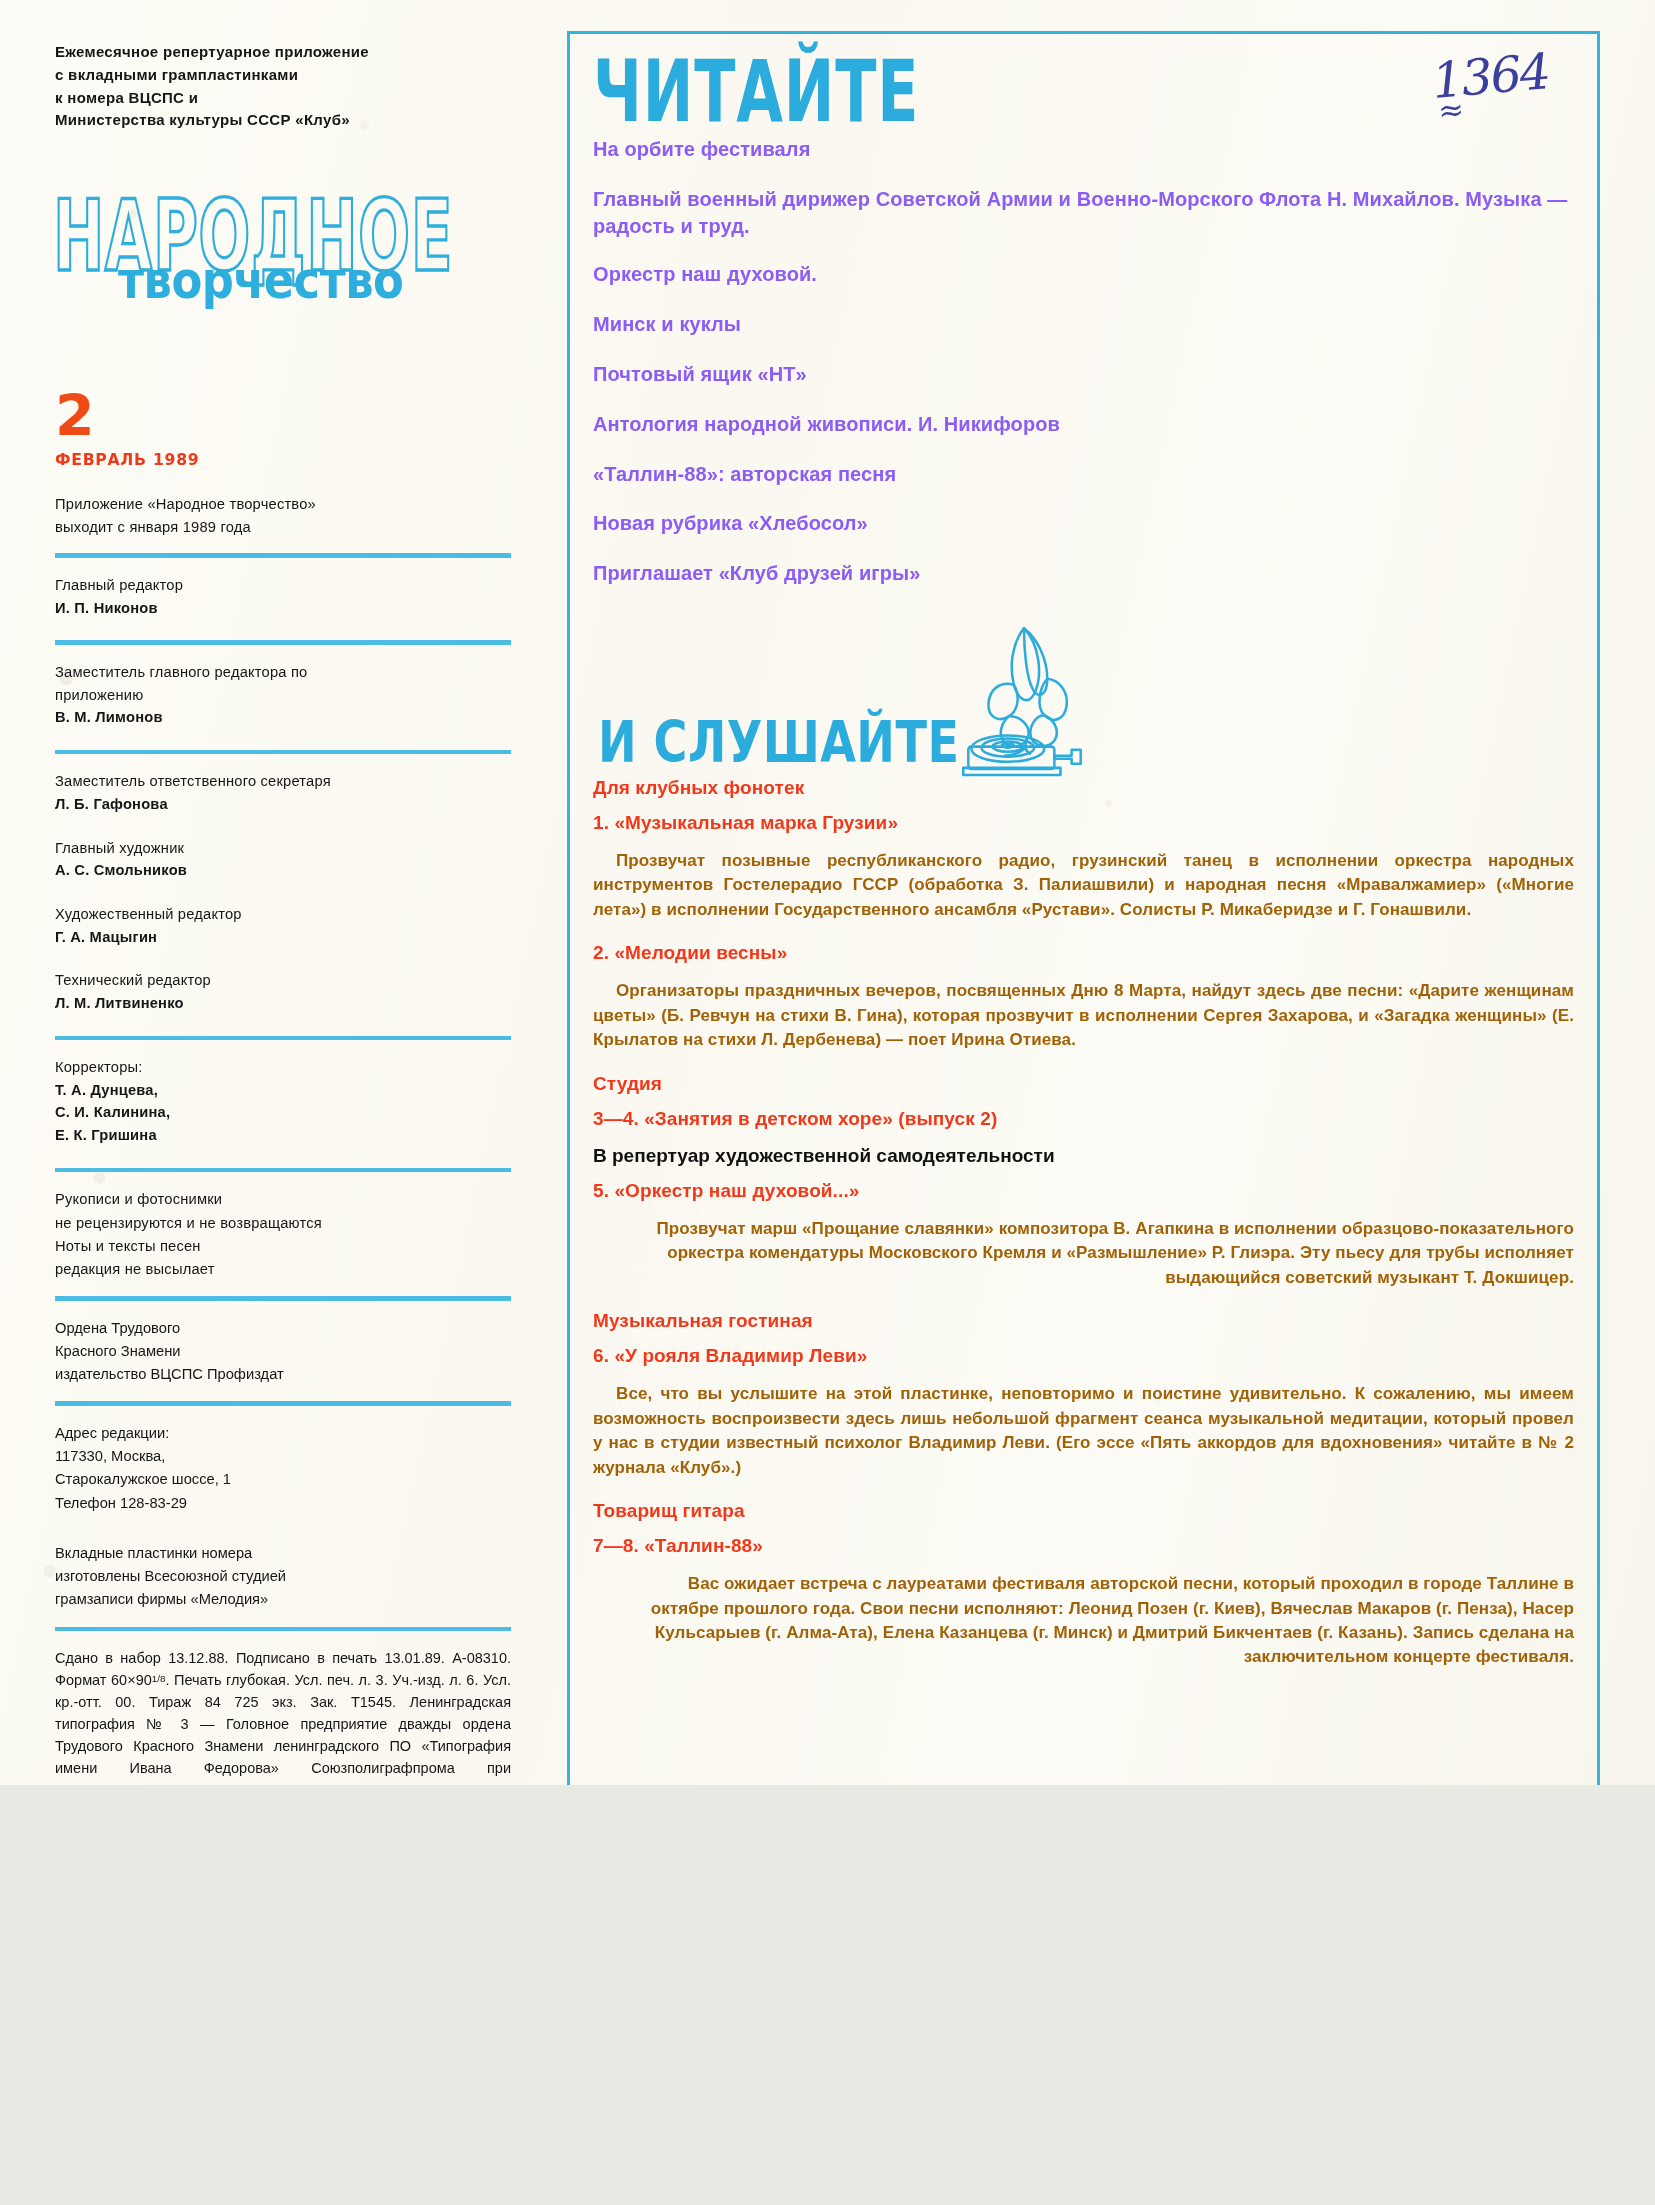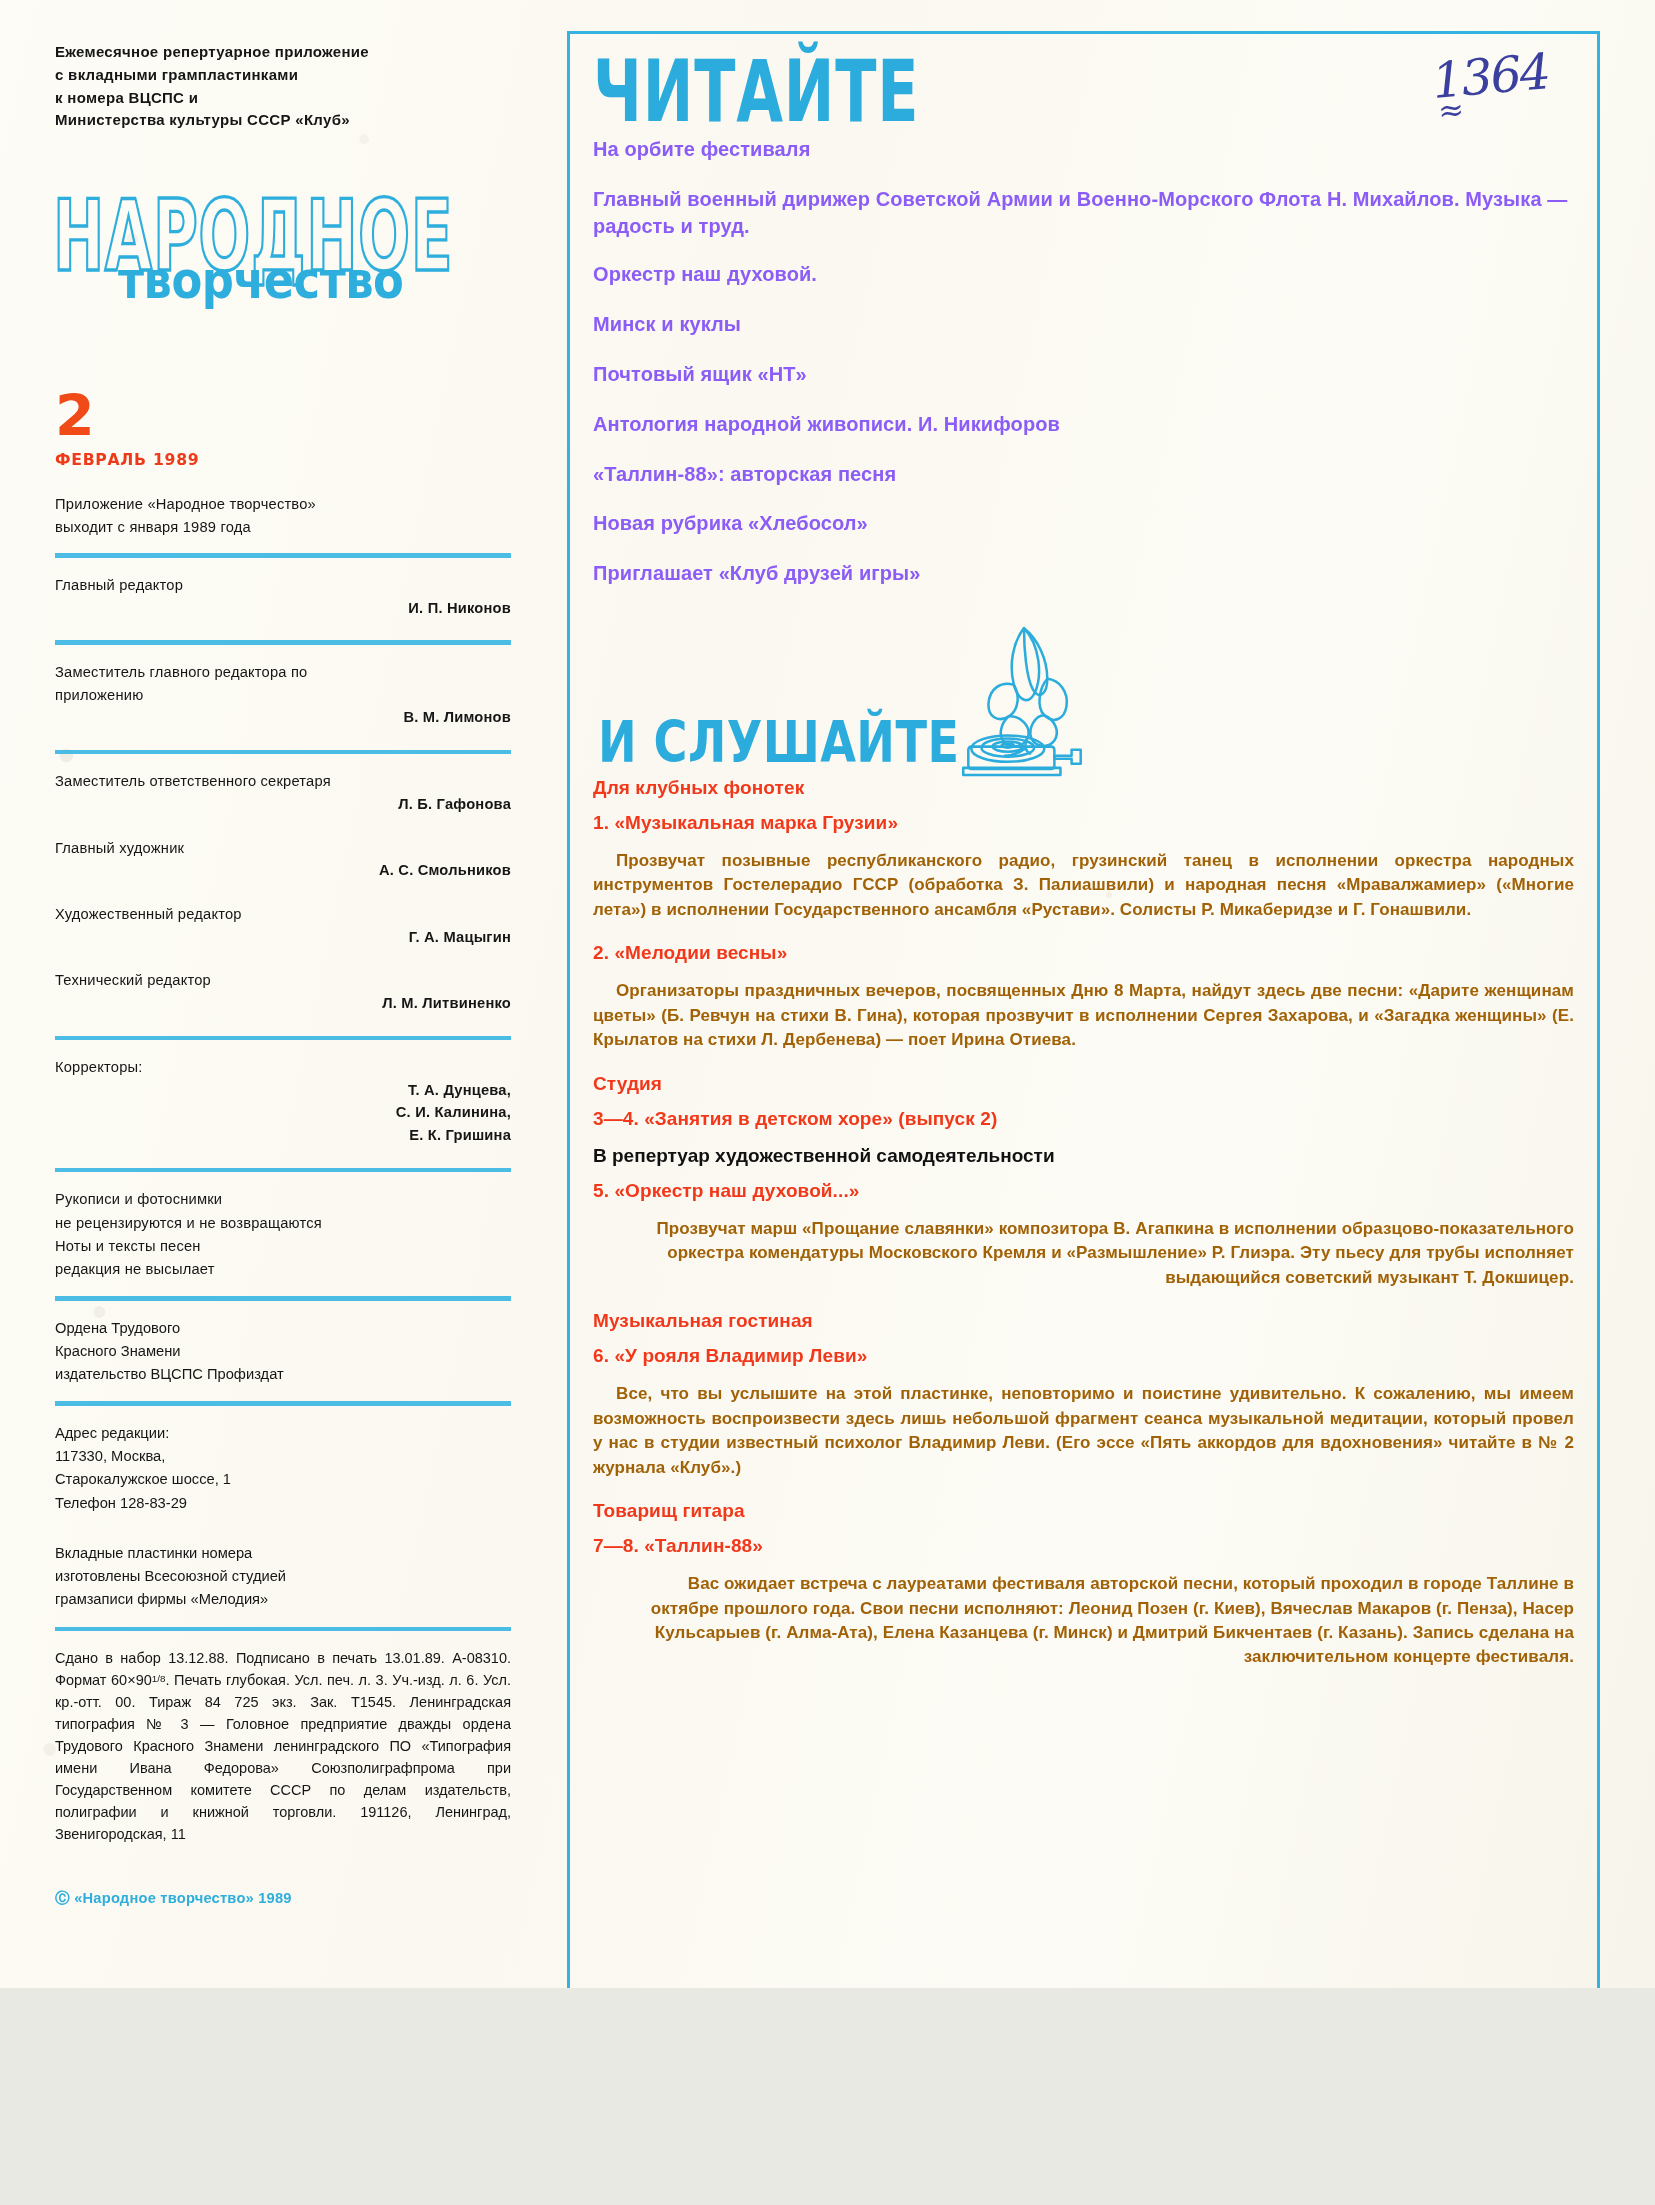--- a/index.html
+++ b/index.html
@@ -1,20 +1,20 @@
 <!DOCTYPE html>
 <html style="font-size:8px"><head>
 <meta charset="utf-8">
 <style>
   html,body{margin:0;padding:0;background:#e9e9e4;}
   body{font-family:"Liberation Sans",sans-serif;}
 
   .page{
     position:relative;
-    width:1655px;height:1988px;
+    width:1655px;height:1785px;
     background:#fbfaf4;
     overflow:hidden;
   }
   
   .paper-grain{
     position:absolute;inset:0;pointer-events:none;
     background:
       radial-gradient(circle at 8% 12%, rgba(160,150,120,.10) 0 5px, transparent 5.6px),
       radial-gradient(circle at 4% 38%, rgba(150,140,110,.12) 0 6.6px, transparent 7px),
       radial-gradient(circle at 6% 66%, rgba(150,140,110,.10) 0 5.6px, transparent 6px),
@@ -65,21 +65,21 @@
   .since-note{
     margin-top:24px;font-size:14.7px;line-height:1.56;letter-spacing:0.2px;
   }
 
   hr.rule{
     border:0;height:4.6px;background:#3cb6e3;margin:15px 0 16px 0;width:100%;
     opacity:.92;
   }
   .staff-block{font-size:14.7px;line-height:1.54;letter-spacing:0.2px;margin-bottom:21px;}
   .staff-role{font-weight:normal;}
-  .staff-name{font-weight:bold;text-align:right;}
+  .staff-name{font-weight:bold;}
   .note-block{font-size:14.7px;line-height:1.58;letter-spacing:0.2px;}
   .pub-block{font-size:14.7px;line-height:1.58;}
   .addr-block{font-size:14.7px;line-height:1.58;margin-bottom:27px;}
   .disc-block{font-size:14.7px;line-height:1.58;}
   .colophon{font-size:14.5px;line-height:1.52;text-align:justify;}
   .copyright{
     margin-top:44px;font-size:14.7px;font-weight:bold;color:#2eaedd;letter-spacing:0.2px;
   }
   .frac{font-size:.68em;vertical-align:.35em;margin-top:25px;}
 

